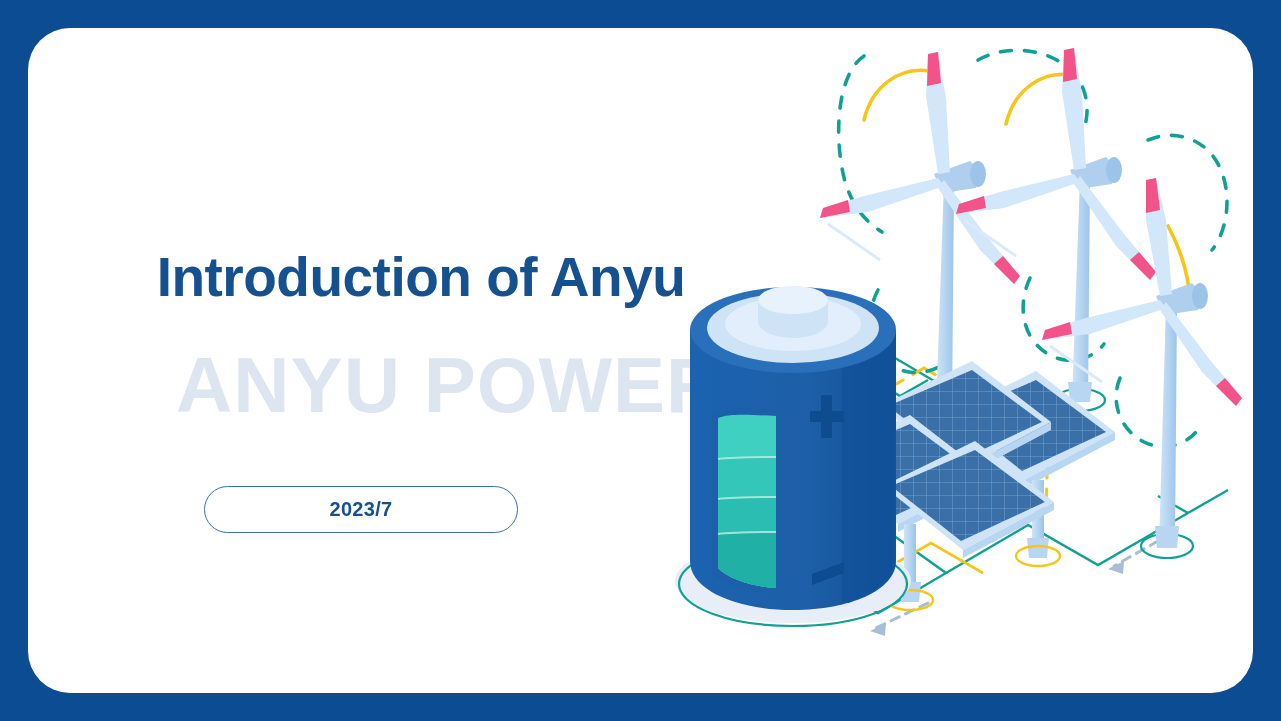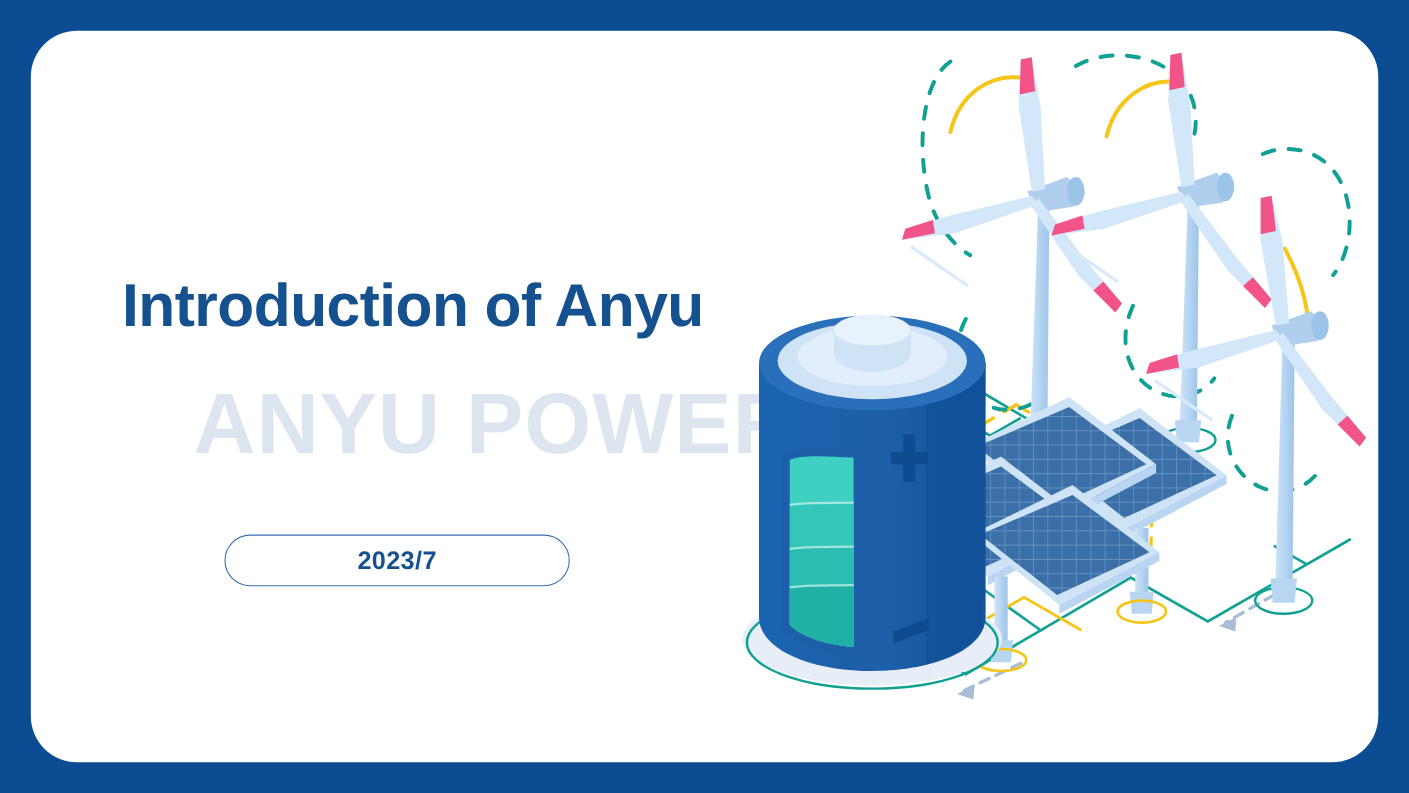--- a/index.html
+++ b/index.html
@@ -29,32 +29,32 @@
     user-select:none;
   }
   #title{
     position:absolute;left:83px;top:219px;
     width:620px;
     font-size:55px;font-weight:700;
     line-height:1.12;
     color:#15508f;
     letter-spacing:-0.5px;
   }
-  #title .ln{display:block;}
+  #title .ln{display:block;text-align:center;}
   #date-badge{
     position:absolute;left:176px;top:458px;
     width:314px;height:47px;
     border:1.6px solid #3a6eb0;
     border-radius:26px;
     background:#ffffff;
     display:flex;align-items:center;justify-content:center;
     box-sizing:border-box;
   }
   #date-badge span{
-    font-size:23px;font-weight:700;color:#15508f;letter-spacing:0.3px;
+    font-size:20px;font-weight:700;color:#15508f;letter-spacing:0.3px;
   }
   
   #art{
     position:absolute;left:600px;top:0px;
     width:625px;height:665px;
   }
   #art svg{display:block;width:100%;height:100%;}
 </style>
 </head>
 <body>

